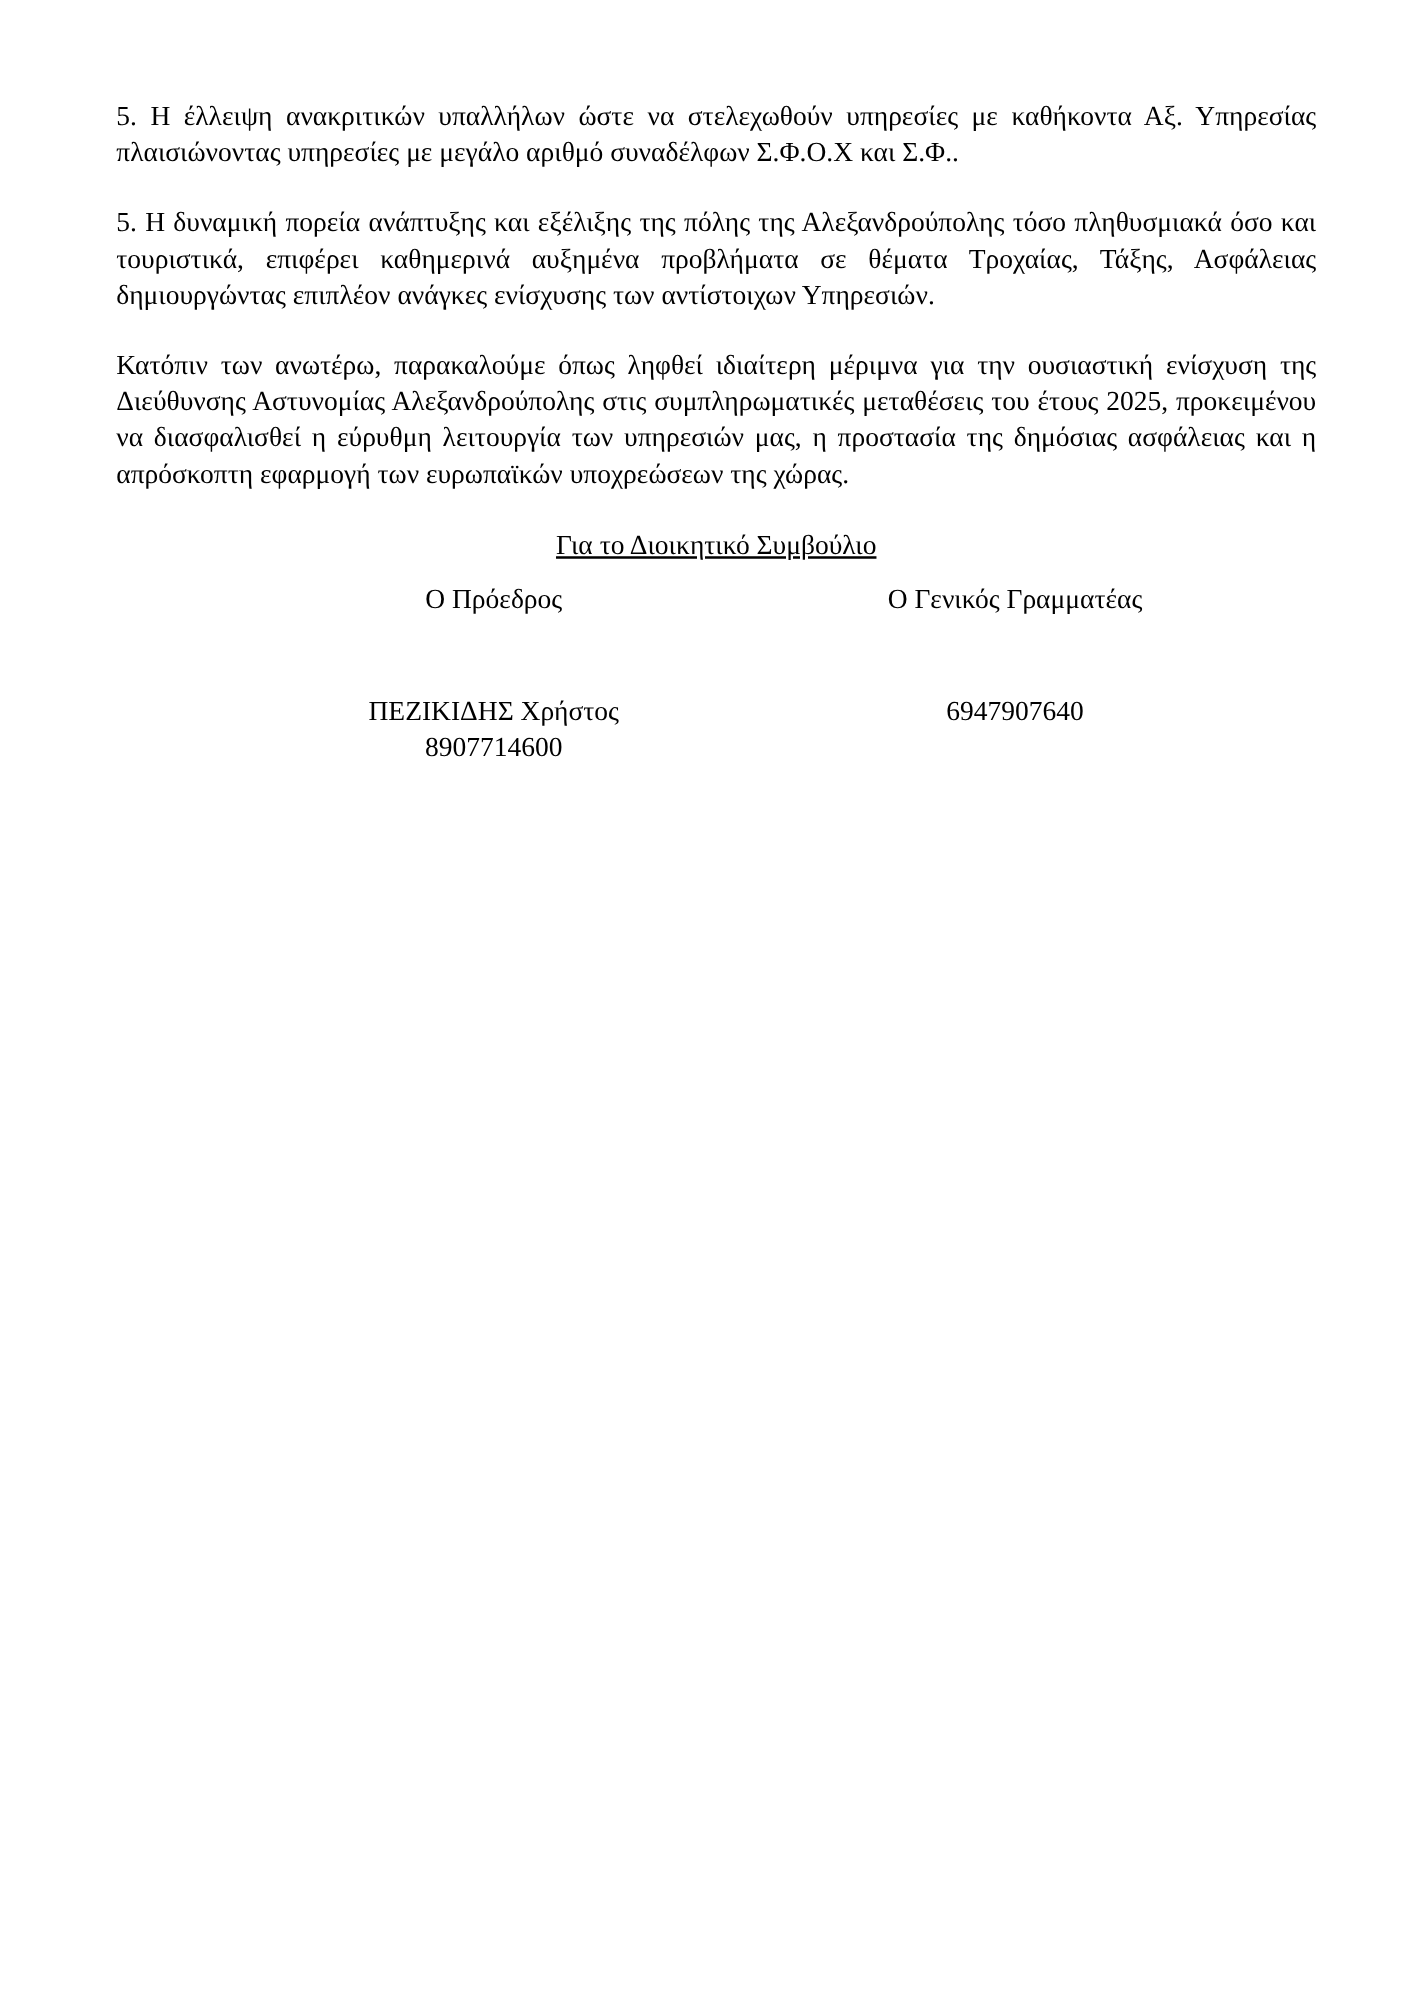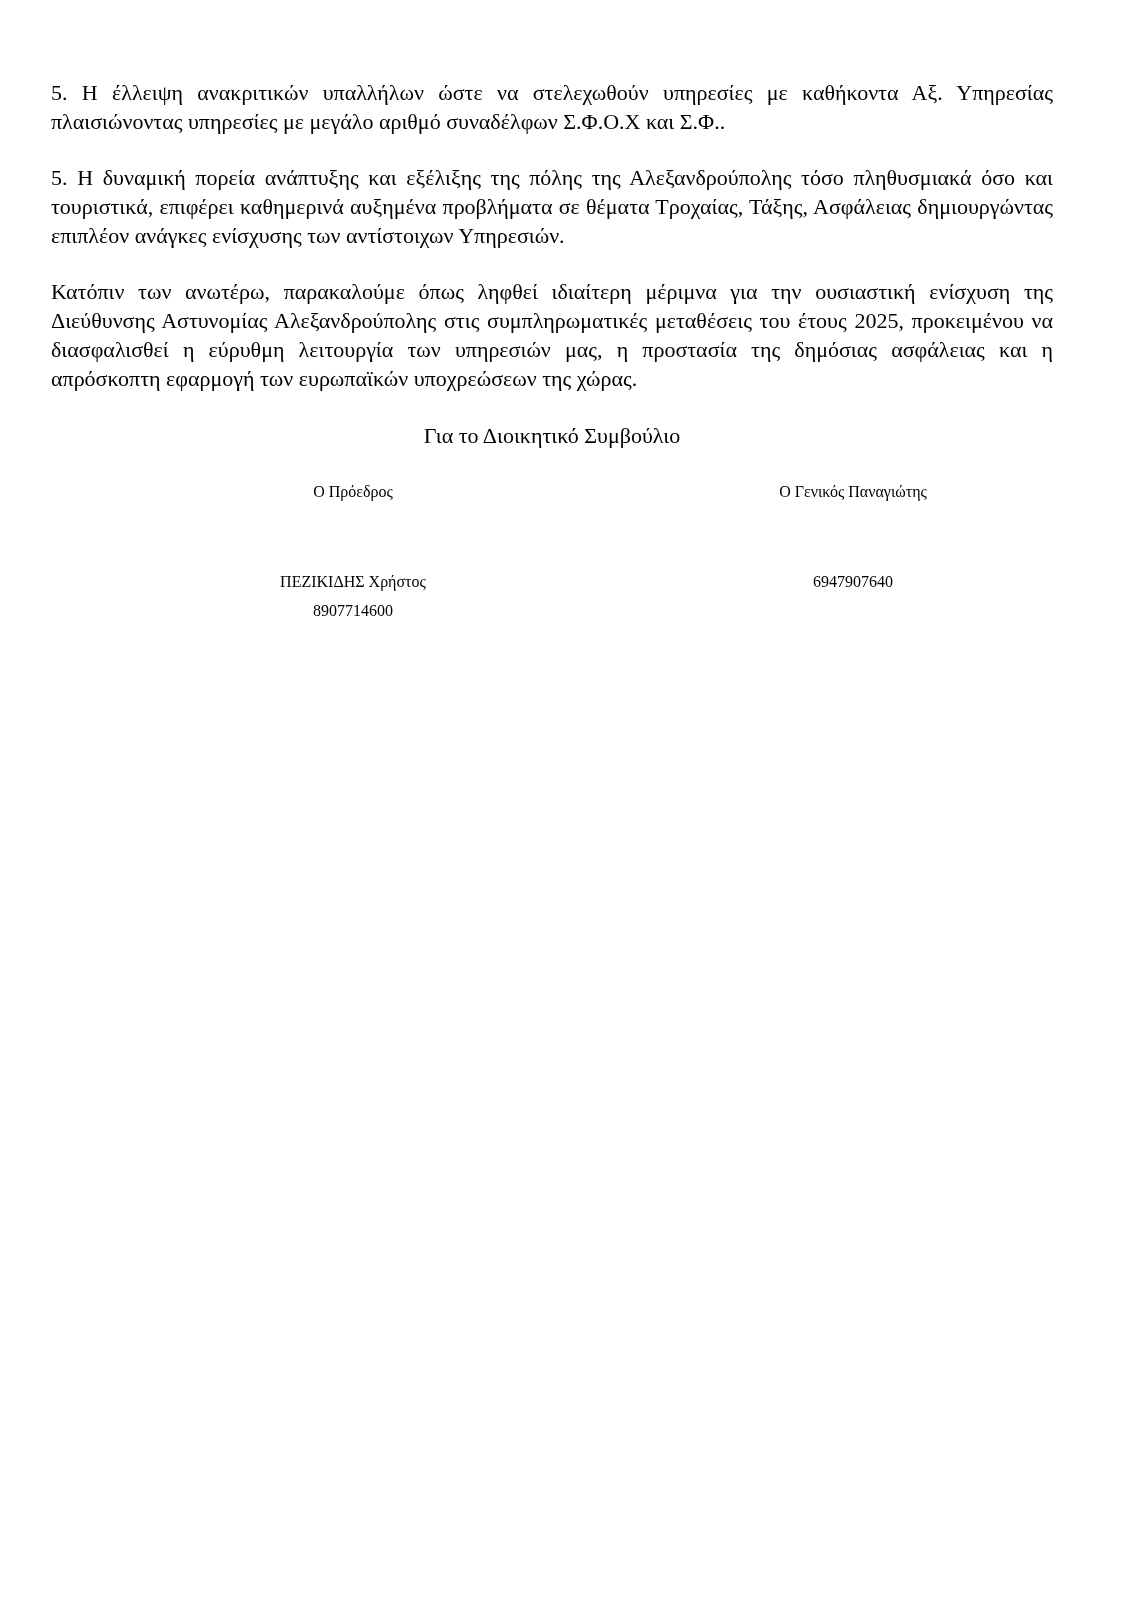--- a/index.html
+++ b/index.html
@@ -6,43 +6,43 @@
     margin: 0;
     padding: 0;
     background: #ffffff;
   }
   .page {
     position: relative;
     width: 1131px;
     height: 1600px;
     background: #ffffff;
     box-sizing: border-box;
-    padding: 78px 78px 0 51px;
+    padding: 78px 78px 0 93px;
     font-family: "Liberation Serif", serif;
     color: #000000;
     overflow: hidden;
   }
   .body-par {
     font-size: 22px;
     line-height: 29px;
     text-align: justify;
     margin: 0 0 27px 0;
   }
   .sig-heading {
     font-size: 22px;
     line-height: 29px;
     text-align: center;
     margin: 28px 0 0 0;
+    text-decoration: underline;
   }
   .sig-cols {
     display: flex;
-    margin-top: 27px;
-    font-size: 16px;
+    margin-top: 14px;
+    font-size: 22px;
     line-height: 29px;
-    justify-content: space-between;
   }
   .sig-col {
     width: 400px;
     text-align: center;
   }
   .sig-col.left  { margin-left: 102px; }
   .sig-col.right { margin-left: 17px; }
   .sig-space { height: 61px; }
   .sig-name  { }
   .sig-phone { }
@@ -63,20 +63,20 @@
   <div class="sig-cols">
 
     <div class="sig-col left">
       <div class="sig-title">Ο Πρόεδρος</div>
       <div class="sig-space"></div>
       <div class="sig-name">ΠΕΖΙΚΙΔΗΣ Χρήστος</div>
       <div class="sig-phone">8907714600</div>
     </div>
 
     <div class="sig-col right">
-      <div class="sig-title">Ο Γενικός Παναγιώτης</div>
+      <div class="sig-title">Ο Γενικός Γραμματέας</div>
       <div class="sig-space"></div>
       <div class="sig-phone">6947907640</div>
     </div>
 
   </div>
 
 </div>
 
 </body></html>

